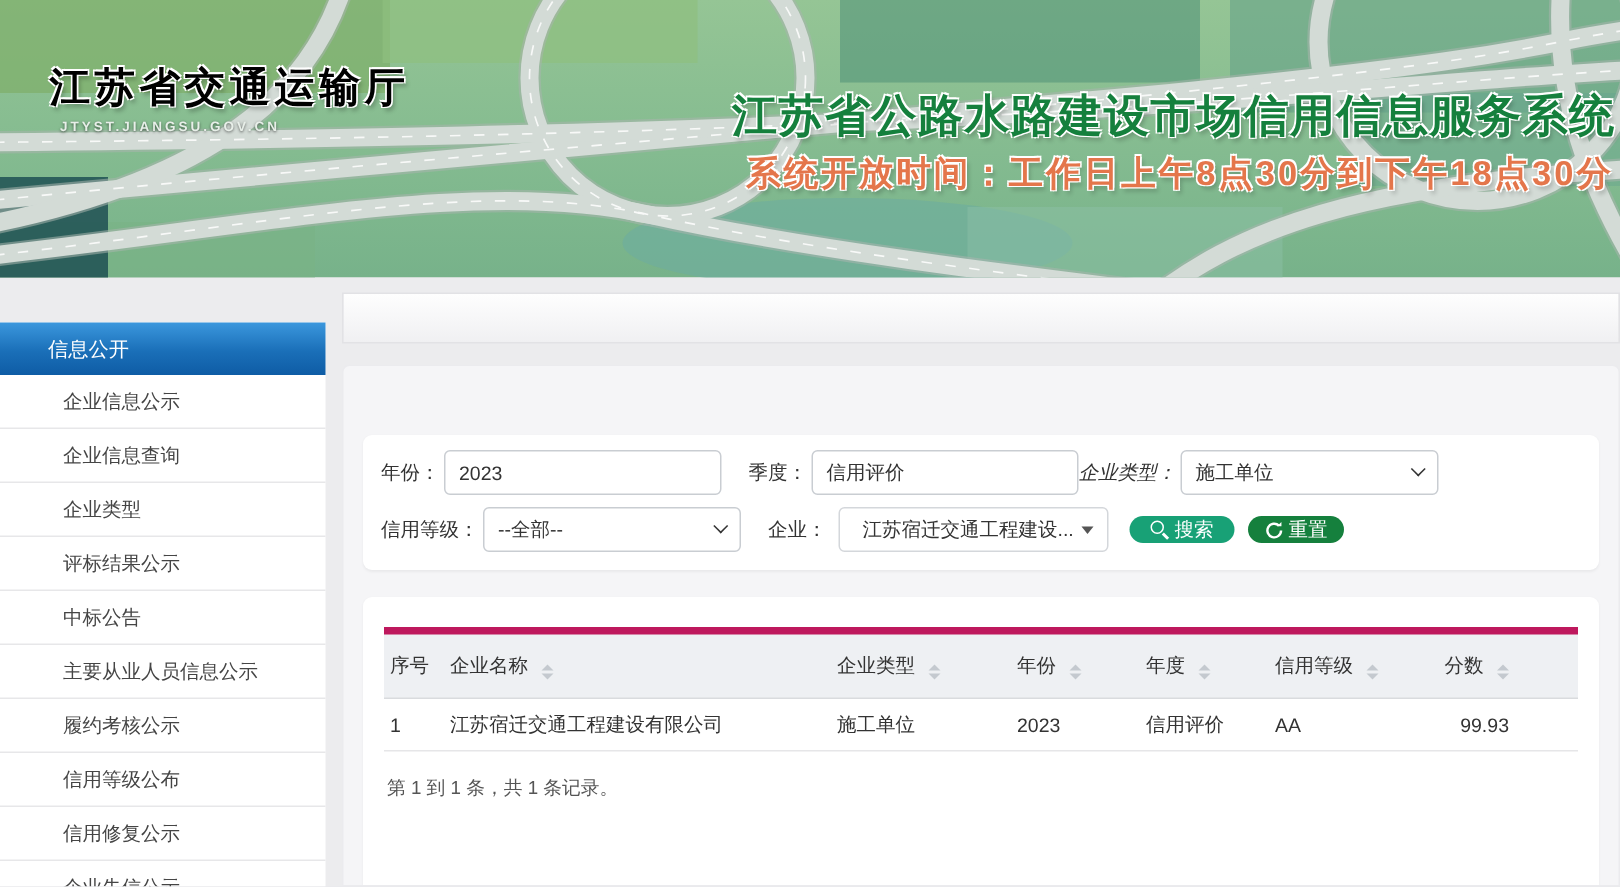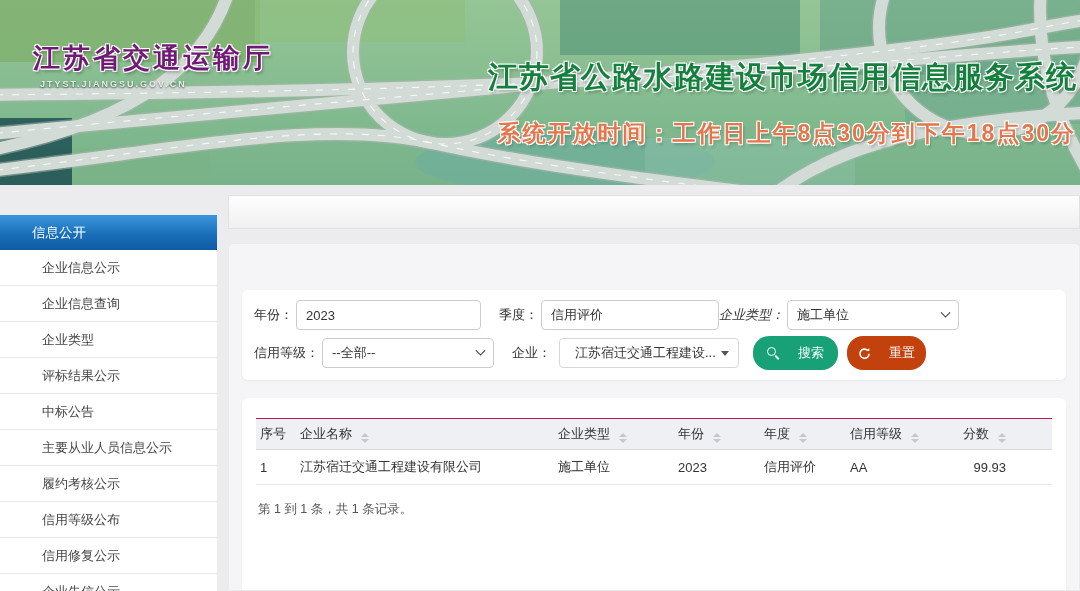--- a/index.html
+++ b/index.html
@@ -3,27 +3,27 @@
 <meta charset="utf-8">
 <style>
   * { margin:0; padding:0; box-sizing:border-box; }
   html,body { background:#e9eaec; }
   body { font-family:"Liberation Sans","DejaVu Sans",sans-serif; }
   .page { position:relative; width:1080px; height:591px; overflow:hidden; background:#ececee; }
 
   
   .banner { position:relative; width:1080px; height:185px; overflow:hidden; }
   .banner svg.bg { position:absolute; inset:0; }
-  .site-name { position:absolute; left:33px; top:40px; font-size:27px; font-weight:bold; color:#701a75; letter-spacing:3px;
+  .site-name { position:absolute; left:33px; top:40px; font-size:27px; font-weight:bold; color:#000000; letter-spacing:3px;
     text-shadow:-1px -1px 0 #fff,1px -1px 0 #fff,-1px 1px 0 #fff,1px 1px 0 #fff,2px 3px 3px rgba(0,0,0,.25); }
   .site-url { position:absolute; left:40px; top:79px; font-size:9px; font-weight:bold; color:#e8efe9; letter-spacing:2px;
     text-shadow:0 1px 2px rgba(0,0,0,.6); }
   .sys-title { position:absolute; right:3px; top:57px; font-size:30px; font-weight:bold; color:#15803d; letter-spacing:1px; white-space:nowrap;
     text-shadow:-1px -1px 0 #fff,1px -1px 0 #fff,-1px 1px 0 #fff,1px 1px 0 #fff,2px 3px 3px rgba(0,0,0,.2); }
-  .open-time { position:absolute; right:4px; top:118px; font-size:23px; font-weight:bold; color:#e4764b; letter-spacing:2px; white-space:nowrap;
+  .open-time { position:absolute; right:4px; top:100px; font-size:23px; font-weight:bold; color:#e4764b; letter-spacing:2px; white-space:nowrap;
     text-shadow:-1px -1px 0 #fff,1px -1px 0 #fff,-1px 1px 0 #fff,1px 1px 0 #fff,2px 3px 3px rgba(0,0,0,.2); }
 
   
   .layout { display:flex; padding-top:10px; gap:11px; height:406px; }
 
   
   .sidebar { width:217px; background:#fff; flex:none; height:396px;margin-top:20px; }
   .side-head { height:35px; line-height:35px; padding-left:32px; font-size:13.5px; color:#fff;
     background:linear-gradient(180deg,#3b97dd 0%,#1a6fb8 55%,#0e5ca5 100%); cursor:pointer; }
   .side-item { height:36px; line-height:35px; padding-left:42px; font-size:13px; color:#454545;
@@ -40,33 +40,33 @@
   .f-row + .f-row { margin-top:8px; }
   .f-label { font-size:13px; color:#333; white-space:nowrap;text-align:right; }
   .t-input { height:30px; border:1px solid #c9cdd2; border-radius:4px; font-size:13px; color:#333; padding:0 9px;
     font-family:"Liberation Sans","DejaVu Sans",sans-serif; background:#fff; }
   .sel { height:30px; border:1px solid #c9cdd2; border-radius:4px; background:#fff; display:flex; align-items:center;
     font-size:13px; color:#333; padding:0 9px; cursor:pointer; }
   .sel .txt { flex:1; white-space:nowrap; overflow:hidden; }
   .chev { width:7px; height:7px; border-right:1.6px solid #333; border-bottom:1.6px solid #333; transform:rotate(45deg) translate(-2px,-2px); flex:none; }
   .caret { width:0; height:0; border-left:4px solid transparent; border-right:4px solid transparent; border-top:5px solid #555; flex:none; }
 
-  .btn { height:34px; border:none; border-radius:16px; color:#fff; font-size:13px; display:inline-flex; align-items:center;
-    gap:18px; padding:0 14px; cursor:pointer; font-family:"Liberation Sans","DejaVu Sans",sans-serif; }
+  .btn { height:18px; border:none; border-radius:16px; color:#fff; font-size:13px; display:inline-flex; align-items:center;
+    gap:3px; padding:0 14px; cursor:pointer; font-family:"Liberation Sans","DejaVu Sans",sans-serif; }
   .btn-search { background:#18a176; margin-left:14px; }
-  .btn-reset  { background:#c2410c; margin-left:9px; padding:0 11px;text-align:right; }
+  .btn-reset  { background:#15803d; margin-left:9px; padding:0 11px;text-align:right; }
   .ic-search { position:relative; width:13px; height:13px; flex:none; }
   .ic-search::before { content:""; position:absolute; left:0; top:0; width:7px; height:7px; border:1.8px solid #fff; border-radius:50%; }
   .ic-search::after { content:""; position:absolute; left:9px; top:8px; width:1.8px; height:5px; background:#fff; transform:rotate(-45deg); }
 
   
   .table-card { background:#fff; border-radius:6px; box-shadow:0 1px 2px rgba(0,0,0,.05); margin-top:18px; padding:20px 14px; height:240px; }
   table.results { width:100%; border-collapse:collapse; table-layout:fixed; }
-  .results th { background:#eef0f3; border-top:1px solid #be185d; border-bottom:1px solid #d9dbde; height:31px;
-    font-size:13px; font-weight:normal; color:#333; text-align:left; padding:0 4px; cursor:pointer; white-space:nowrap; }
+  .results th { background:#eef0f3; border-top:5px solid #be185d; border-bottom:1px solid #d9dbde; height:31px;
+    font-size:13px; font-weight:normal; color:#333; text-align:left; padding:12px 4px; cursor:pointer; white-space:nowrap; }
   .results td { height:35px; font-size:13px; color:#333; border-bottom:1px solid #e6e6e8; padding:0 4px; white-space:nowrap; overflow:hidden; }
   .results .num { text-align:right; padding-right:46px; }
   .sort { display:inline-flex; flex-direction:column; gap:2px; margin-left:9px; vertical-align:1px; }
   .sort i { width:0; height:0; border-left:4px solid transparent; border-right:4px solid transparent; display:block; }
   .sort .up { border-bottom:4px solid #c4c9cf; }
   .sort .down { border-top:4px solid #c4c9cf; }
   .summary { font-size:12.5px; color:#555; margin-top:16px; padding-left:2px; }
 </style>
 </head>
 <body>

